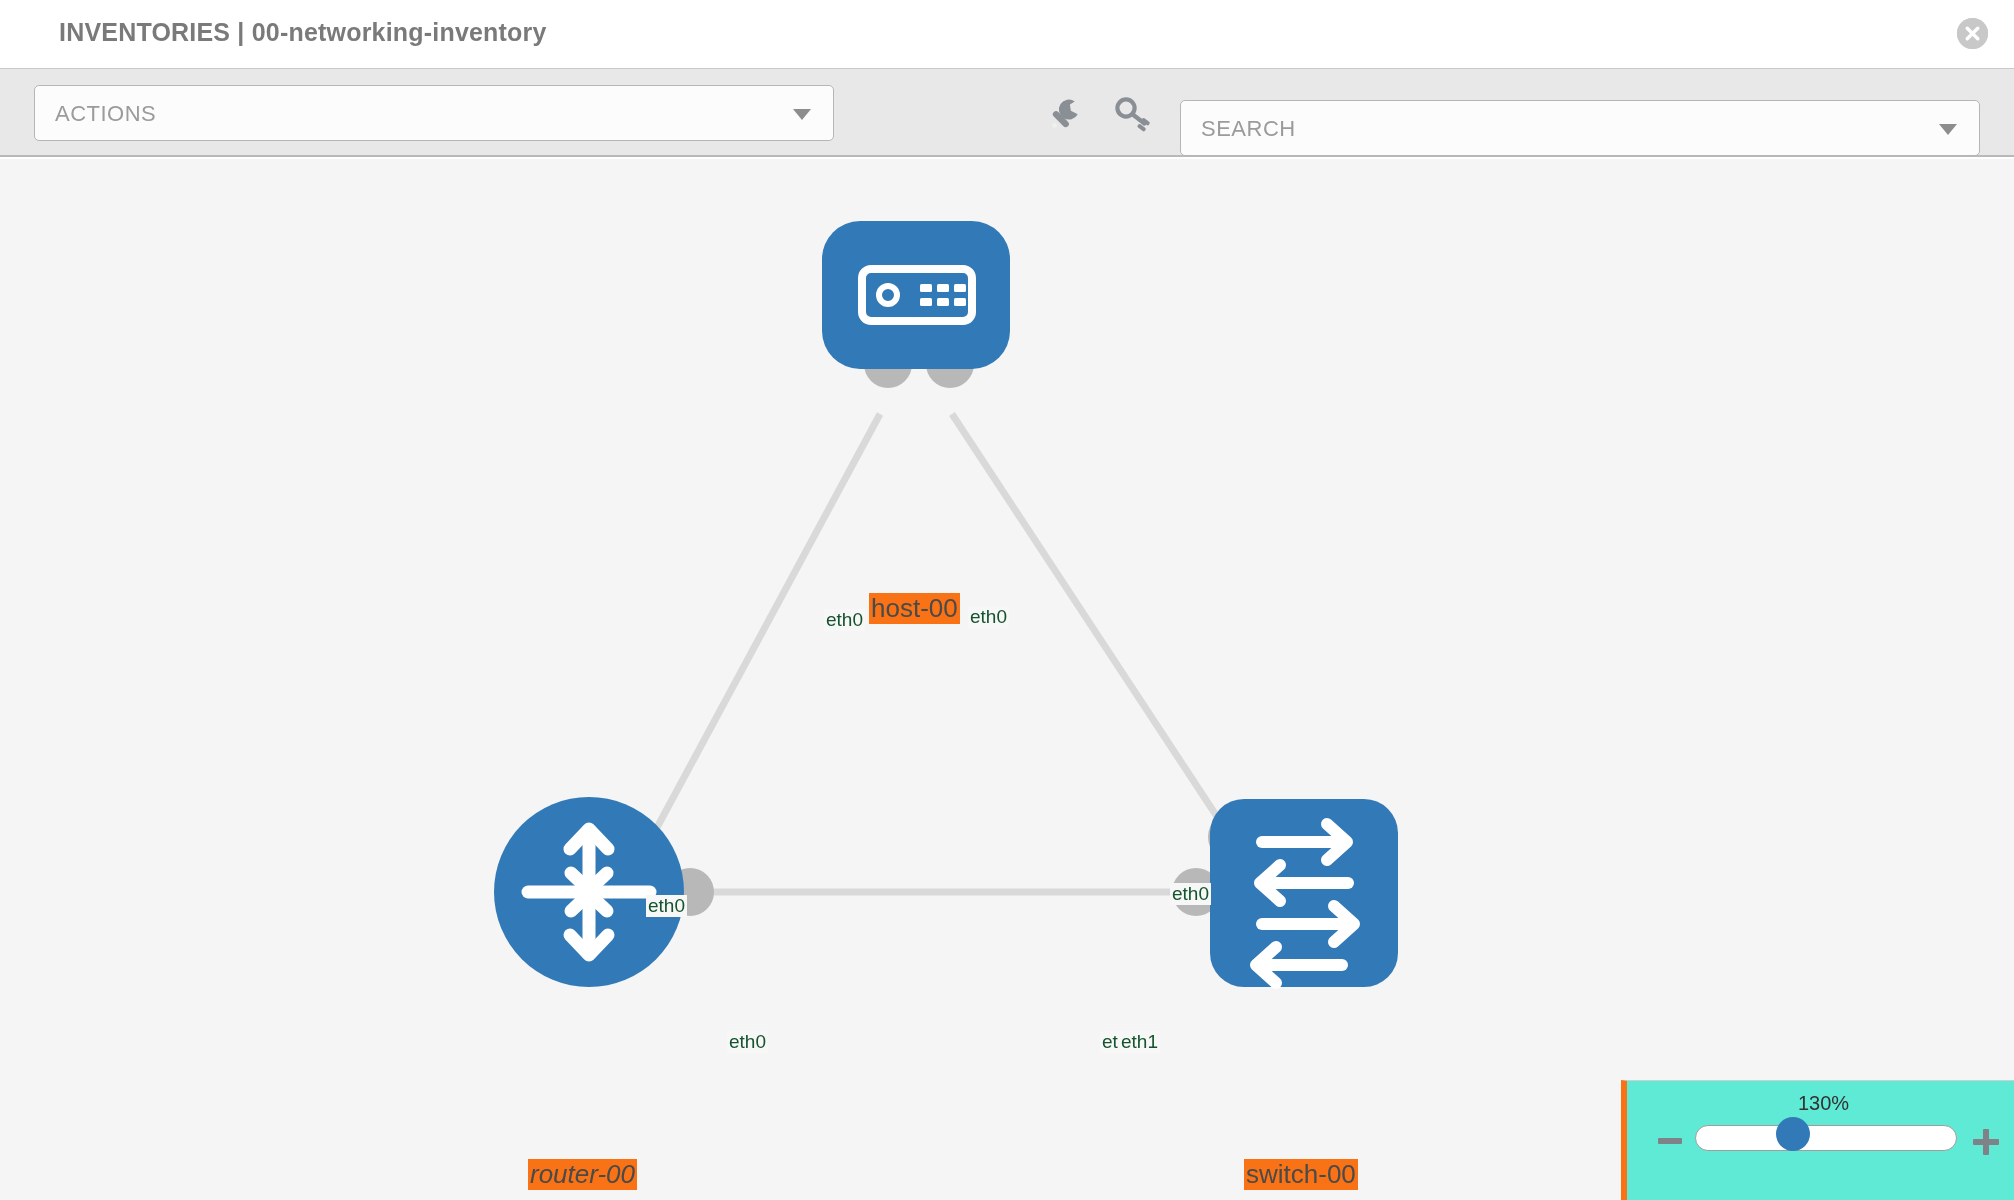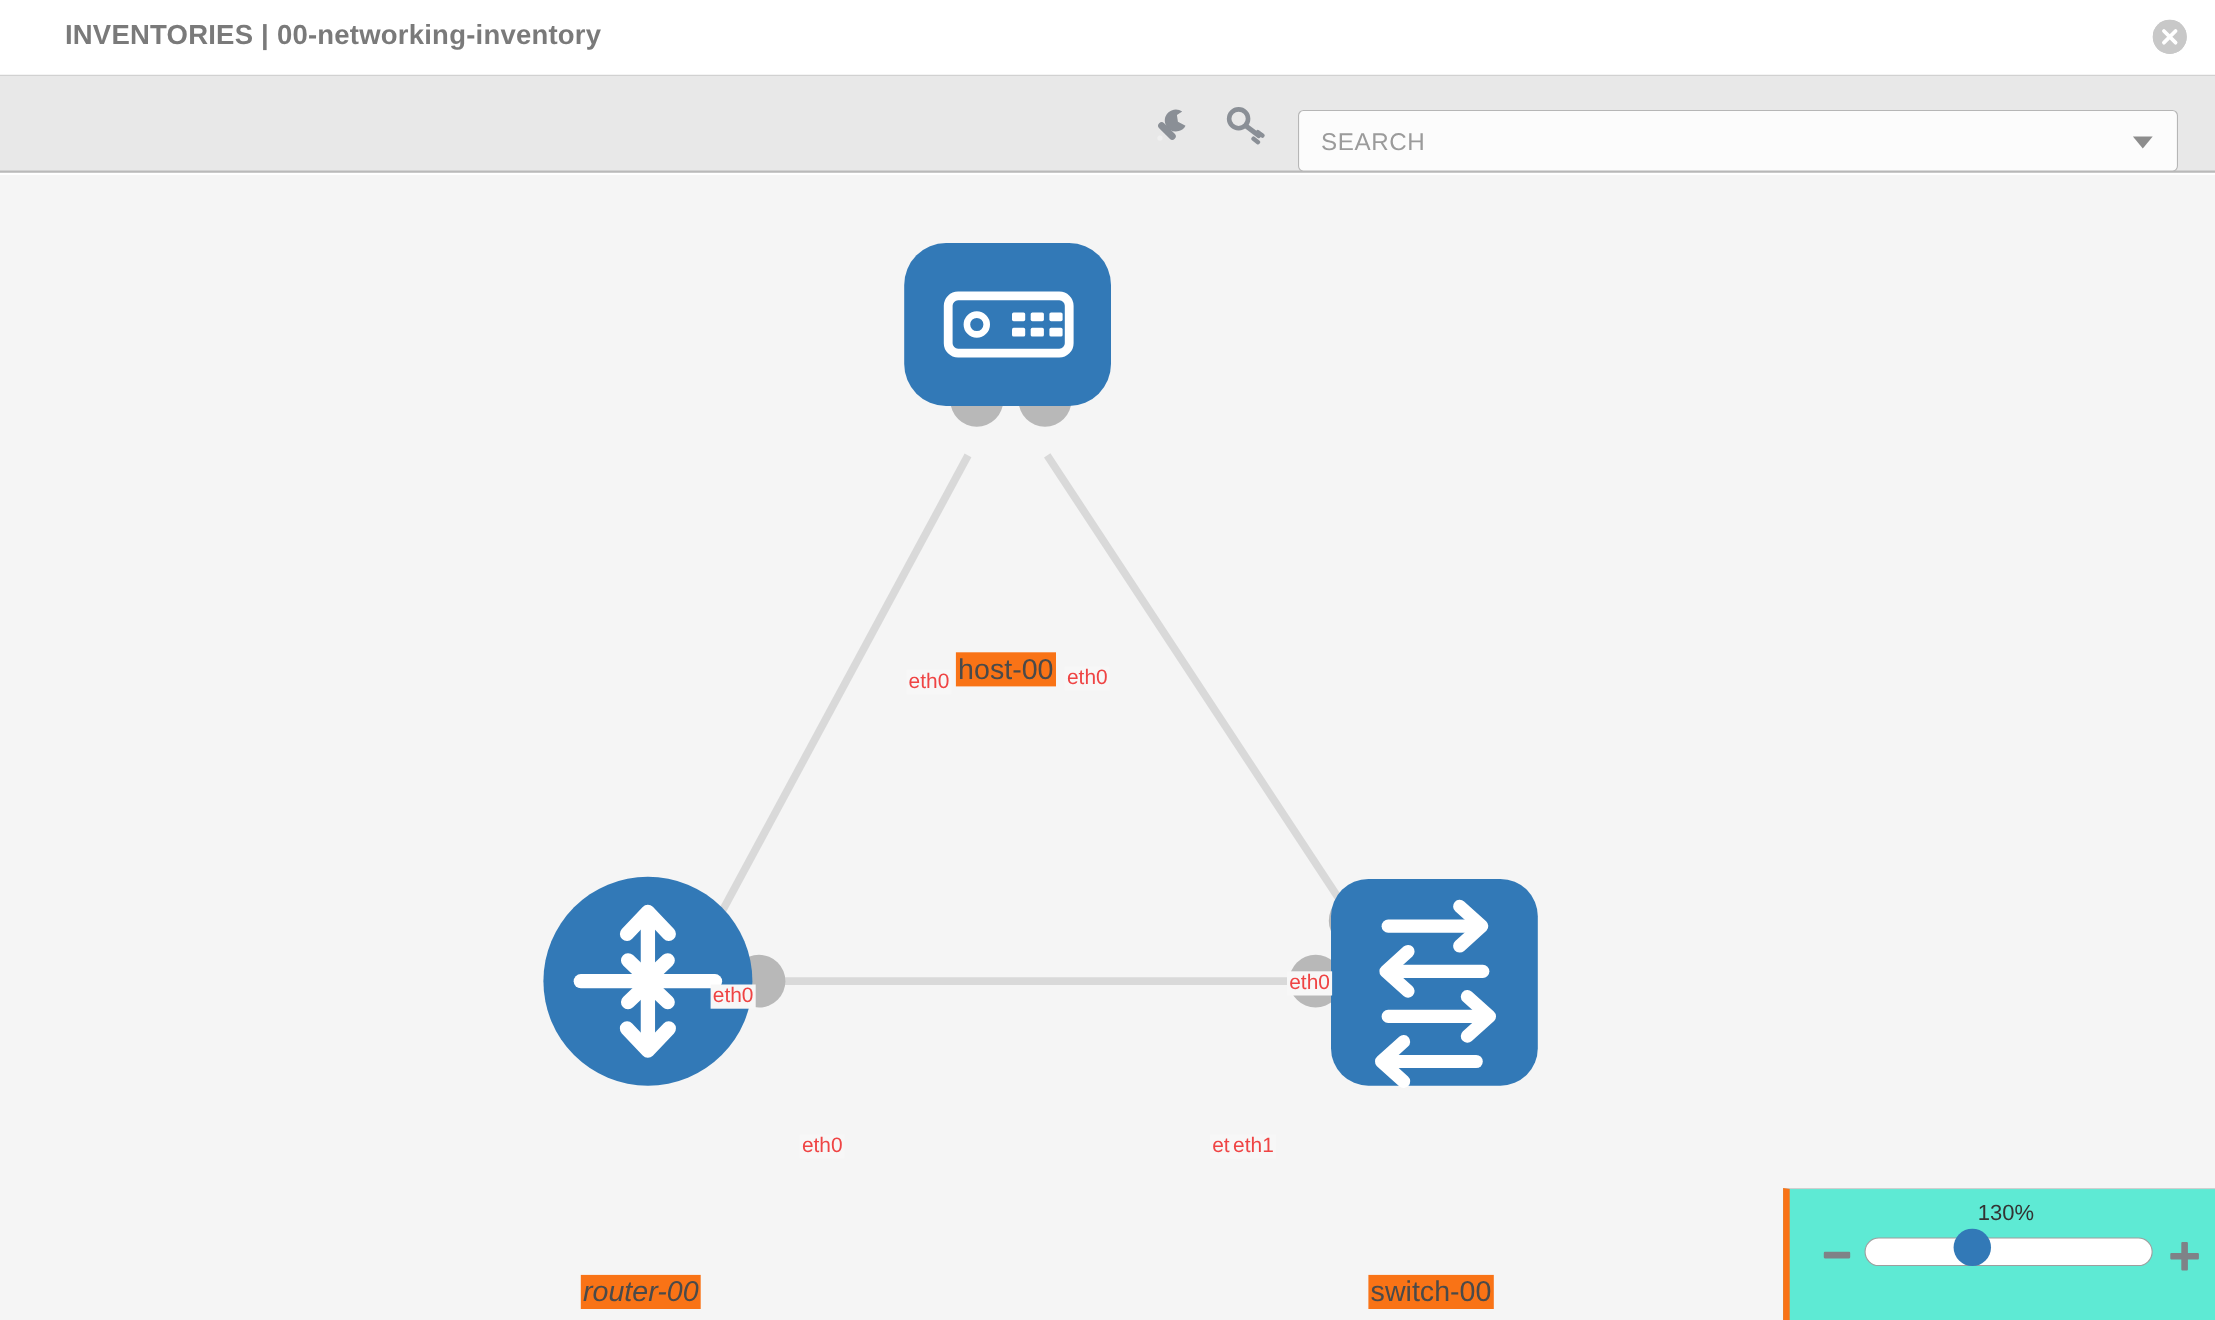--- a/index.html
+++ b/index.html
@@ -94,21 +94,21 @@
   
   .node-label {
     position: absolute;
     font-size: 26px; color: #4a4a4a;
     background: #f97316;
     white-space: nowrap;
     padding: 0 2px;
   }
   .iface-label {
     position: absolute;
-    font-size: 19px; color: #ef4444;
+    font-size: 19px; color: #14532d;
     background: #f7f7f7;
     white-space: nowrap;
     padding: 0 2px;
   }
 
   
   .zoom-panel {
     position: absolute; left: 1621px; top: 1080px;
     width: 393px; height: 126px;
     background: #5eead4;
@@ -152,20 +152,24 @@
     <div class="close-btn">
       <svg width="31" height="31" viewBox="0 0 31 31">
         <circle cx="15.5" cy="15.5" r="15.5" fill="#c8c8c8"></circle>
         <path d="M10.2 10.2 L20.8 20.8 M20.8 10.2 L10.2 20.8" stroke="#ffffff" stroke-width="3.4" stroke-linecap="round"></path>
       </svg>
     </div>
   </div>
 
   <div class="toolbar"></div>
 
+  <div class="actions-select">
+    <span class="sel-label">ACTIONS</span>
+    <span class="caret"></span>
+  </div>
 
   <div class="tool-icon wrench">
     <svg width="44" height="44" viewBox="0 0 44 44">
       <path d="M30.5 8.5 a10 10 0 1 0 5.2 12.1 l-7.4-2.2 -2.0-6.0 z" fill="#8a8f96" transform="rotate(10 26 16)"></path>
       <rect x="8" y="24" width="20" height="6.4" rx="3.2" fill="#8a8f96" transform="rotate(45 18 27)"></rect>
       <circle cx="11.5" cy="33.5" r="2.4" fill="#f0f0f0"></circle>
     </svg>
   </div>
 
   <div class="tool-icon key">

